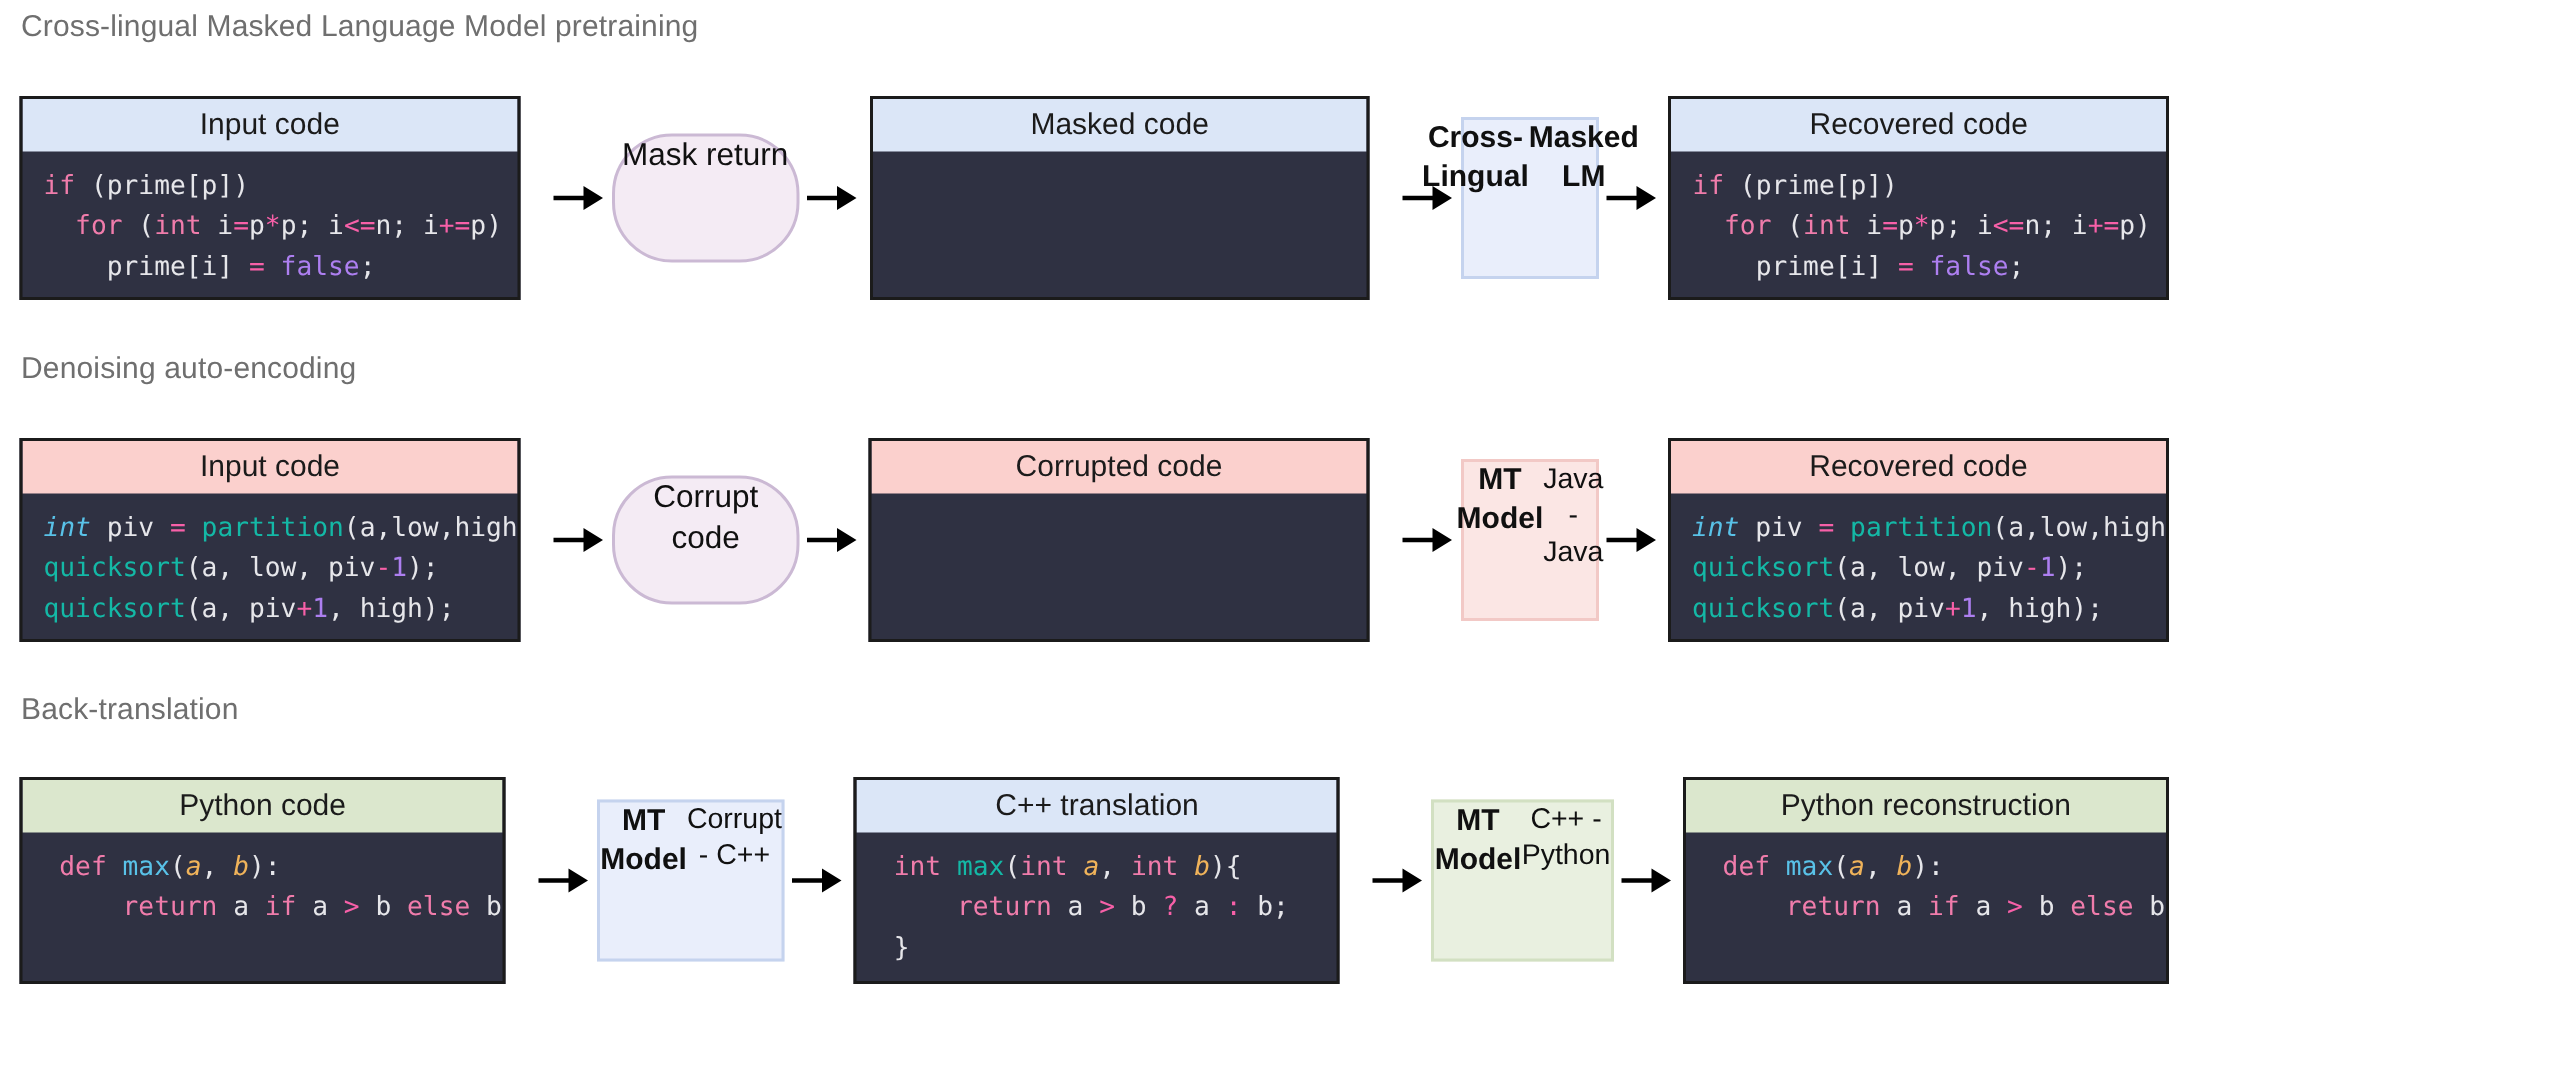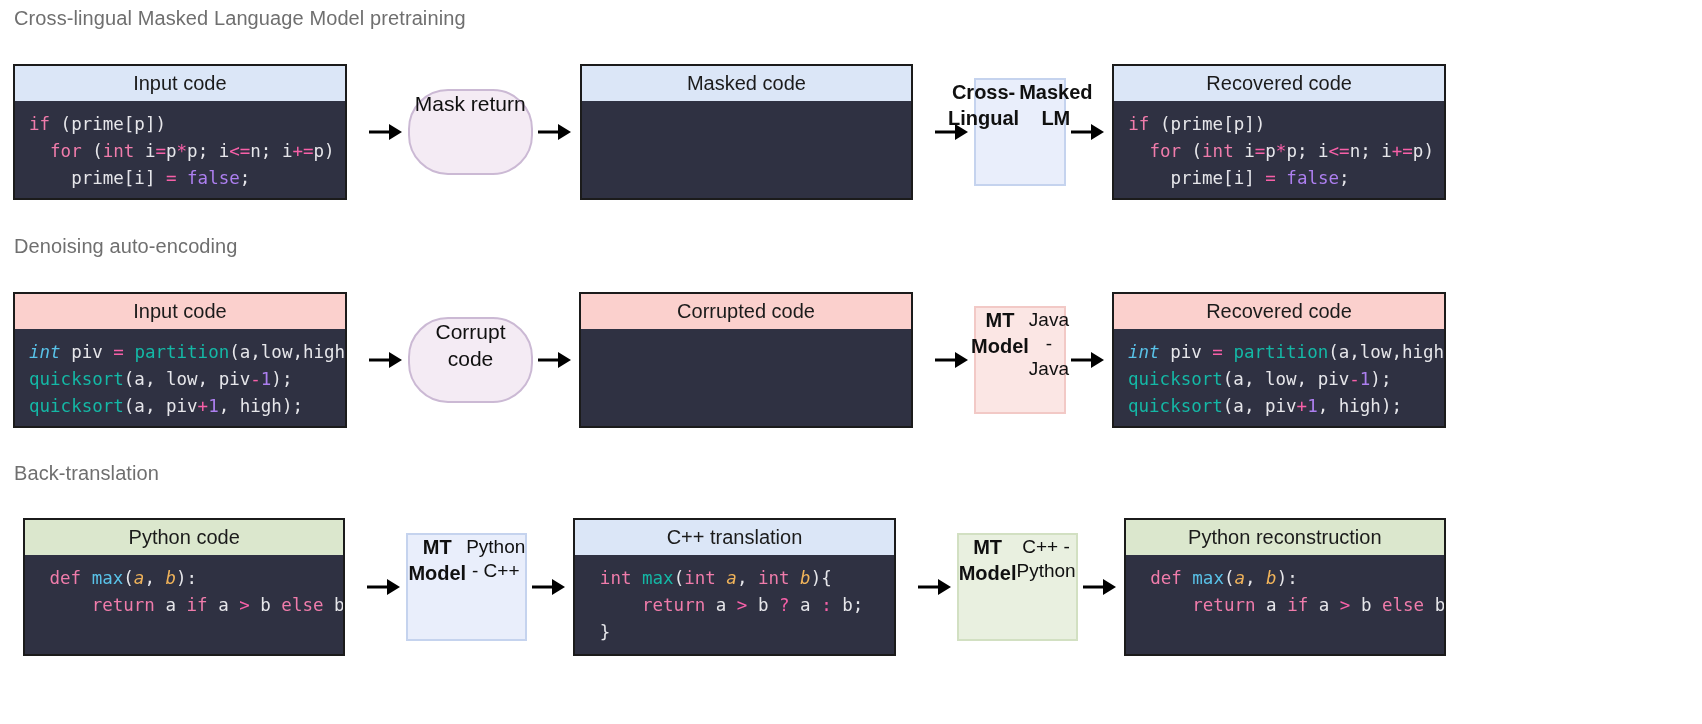--- a/index.html
+++ b/index.html
@@ -247,36 +247,36 @@
 
   </div>
 </div>
 
 <div class="section" style="top:455px;">
 
   <div class="section-title" style="position:absolute; top:8px;">Back-translation</div>
 
   <div class="row" style="position:absolute; top:63px; left:0;">
 
-    <div class="panel" style="width:364px; height:138px; margin-left:23px;">
+    <div class="panel" style="width:364px; height:138px; margin-left:13px;">
       <div class="panel-header hdr-green">Python code</div>
       <div class="panel-body"> <span class="kw">def</span> <span class="typ">max</span>(<span class="var it">a</span>, <span class="var it">b</span>):
      <span class="kw">return</span> a <span class="kw">if</span> a <span class="op">&gt;</span> b <span class="kw">else</span> b</div>
     </div>
 
     <div class="arrow" style="margin-left:19px;">
       <svg width="36" height="22" viewBox="0 0 36 22">
           <path d="M1 11 L24 11" stroke="#000" stroke-width="3" fill="none"></path>
           <path d="M21 3 L34 11 L21 19 Z" fill="#000"></path>
         </svg>
     </div>
 
     <div class="proc rect" style="width:136px; height:108px; margin-left:2px;">
       <div class="l1">MT Model</div>
-      <div class="l2">Python - C++</div>
+      <div class="l2">Corrupt - C++</div>
     </div>
 
     <div class="arrow" style="margin-left:2px;">
       <svg width="36" height="22" viewBox="0 0 36 22">
           <path d="M1 11 L24 11" stroke="#000" stroke-width="3" fill="none"></path>
           <path d="M21 3 L34 11 L21 19 Z" fill="#000"></path>
         </svg>
     </div>
 
     <div class="panel" style="width:364px; height:138px; margin-left:4px;">

